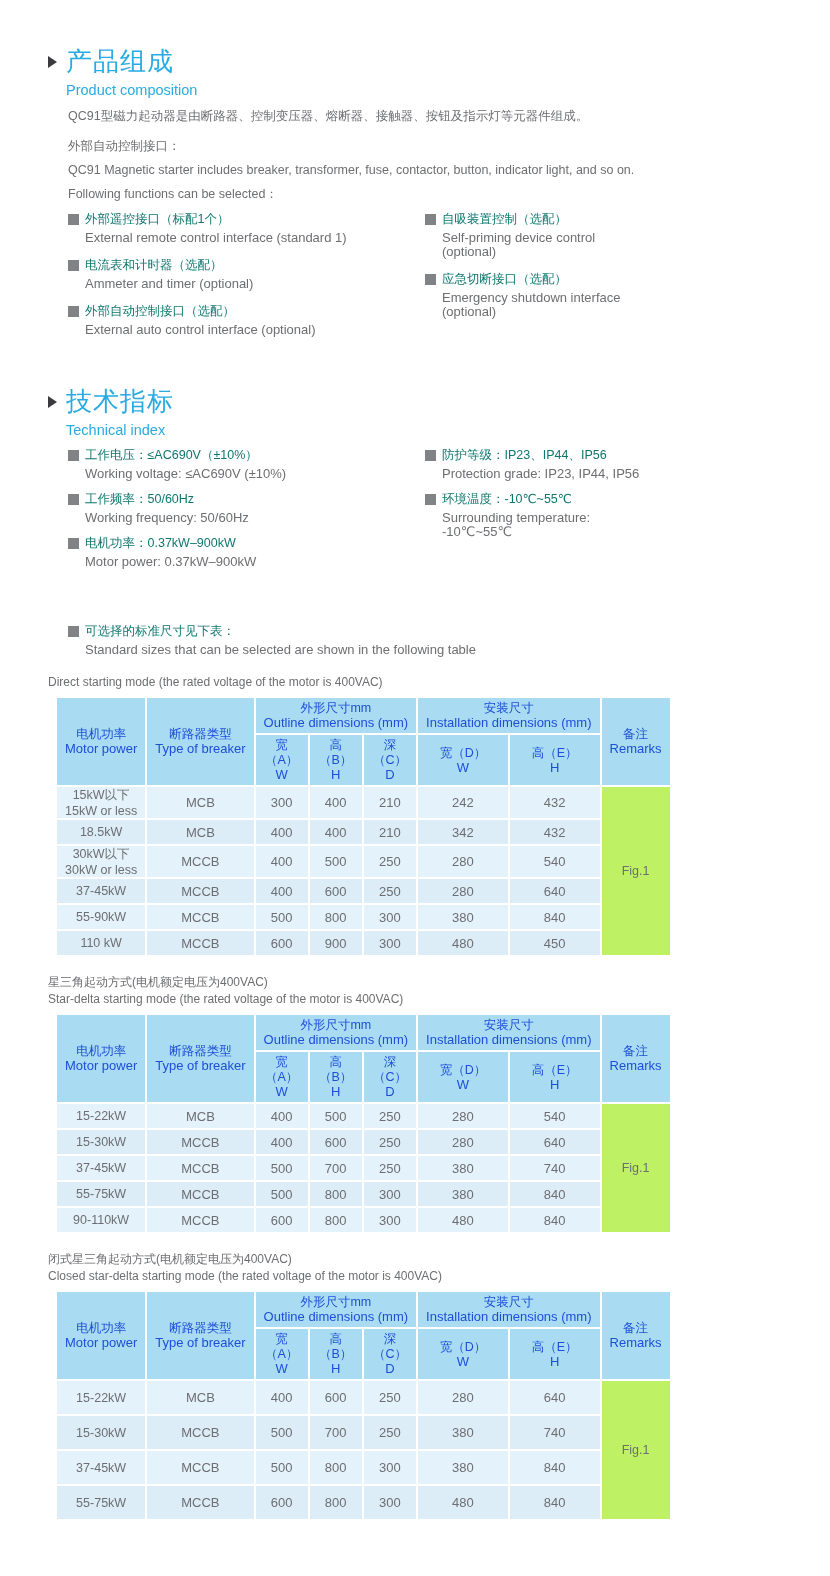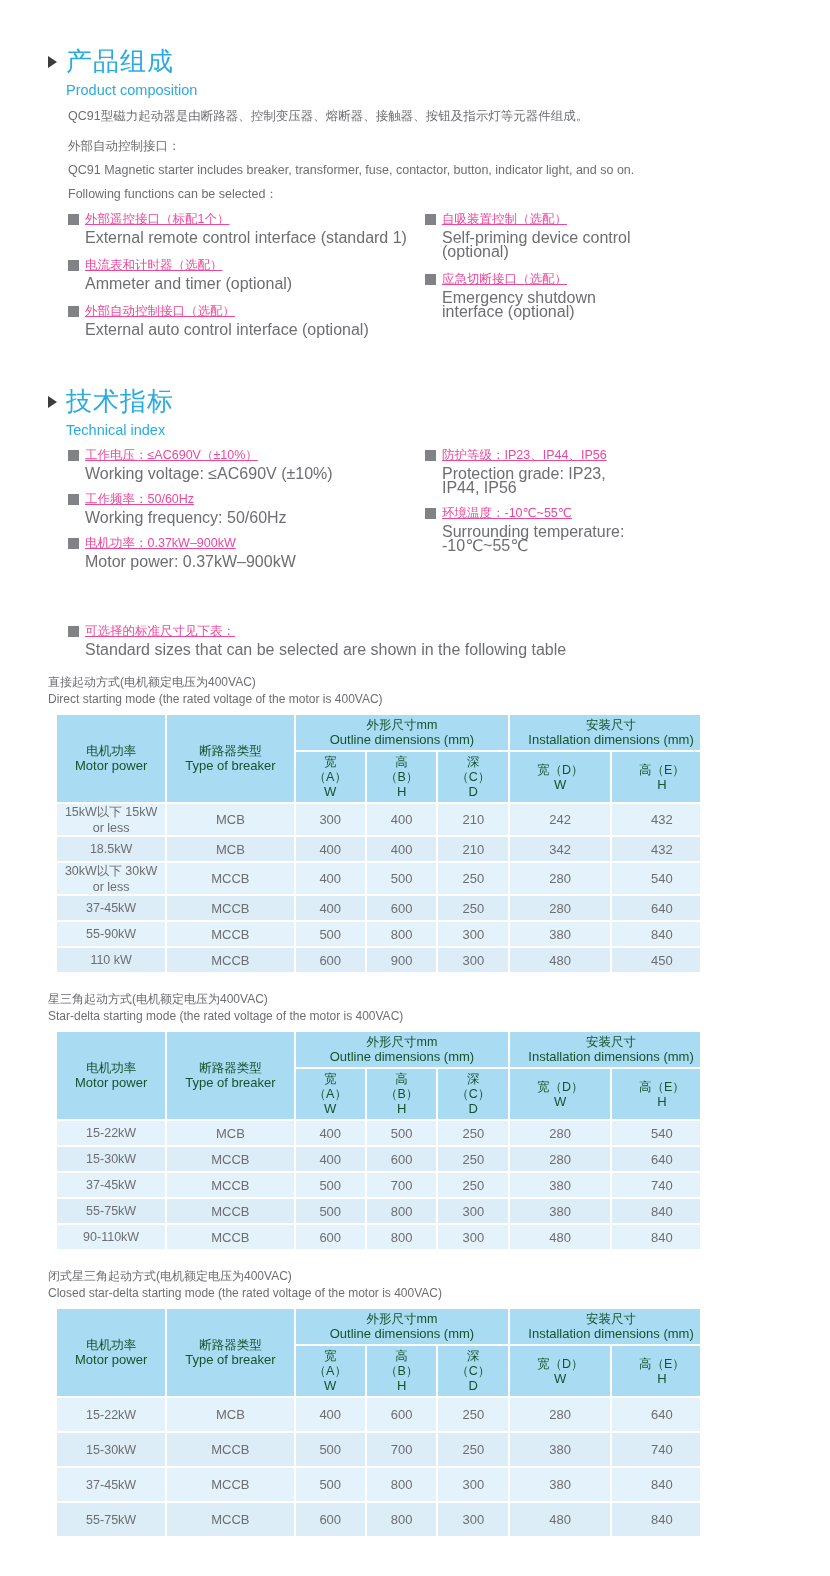--- a/index.html
+++ b/index.html
@@ -16,34 +16,34 @@
   .sec-sub{color:#29abe2;font-size:14.5px;margin:3px 0 0 18px;}
   
   .paras{margin:12px 0 0 20px;font-size:12.5px;}
   .paras p{margin:0 0 11px 0;line-height:13px;}
   .paras p:first-child{margin-bottom:17px;}
   
   .cols{display:flex;margin:8px 0 0 20px;}
   .col-left{width:357px;flex:none;}
   .col-right{flex:1;}
   .item{margin-bottom:11px;}
-  .item .zh{display:flex;align-items:center;font-size:12.5px;line-height:14px;color:#ec4899;text-decoration:underline;}
+  .item .zh{display:flex;align-items:center;font-size:12.5px;line-height:14px;color:#0f766e;}
   .sq{width:11px;height:11px;background:#808285;margin-right:6px;flex:none;}
-  .item .en{margin:5px 0 0 17px;font-size:16px;line-height:14px;}
+  .item .en{margin:5px 0 0 17px;font-size:13px;line-height:14px;}
   .feat .item{margin-bottom:13px;}
   .sec2{margin-top:34px;}
   .specs{margin-top:10px;}
   
   .note{margin:44px 0 0 20px;}
   
   .tables{margin-top:10px;}
   .tbl-block{margin-top:17px;}
   .tbl-title{font-size:12px;line-height:17px;color:#6d6e71;}
   table{border-collapse:separate;border-spacing:2px;margin:5px 0 0 7px;table-layout:fixed;}
-  th{background:#a9dcf2;font-weight:normal;color:#14532d;padding:3px 18px;vertical-align:middle;}
+  th{background:#a9dcf2;font-weight:normal;color:#1d4ed8;padding:3px 8px;vertical-align:middle;}
   .th-zh{font-size:12.5px;line-height:15px;text-align:center;}
   .th-en{font-size:13px;line-height:14px;text-align:center;white-space:nowrap;overflow:visible;}
   tbody td{background:#e4f2fb;text-align:center;font-size:13px;color:#6d6e71;height:24px;padding:0 2px;}
   tbody tr:nth-child(even) td{background:#dcedf8;}
   .tbl-2 tbody td{height:33px;}
   td.c-power{font-size:12.5px;}
   tbody td.remark{background:#bef264;font-size:12.5px;}
 </style>
 </head>
 <body>
@@ -157,21 +157,20 @@
   <div class="note item">
     <div class="zh">
       <span class="sq"></span>
       <span>可选择的标准尺寸见下表：</span>
     </div>
     <div class="en">Standard sizes that can be selected are shown in the following table</div>
   </div>
 
   <div class="tables" id="tables-area">
       <div class="tbl-block tbl-0">
-        <div class="tbl-title">直接起动方式(电机额定电压为400VAC)</div>
         <div class="tbl-title">Direct starting mode (the rated voltage of the motor is 400VAC)</div>
         <table>
           <colgroup>
             <col style="width: 158px;">
             <col style="width: 84px;">
             <col style="width: 80px;">
             <col style="width: 80px;">
             <col style="width: 76px;">
             <col style="width: 80px;">
             <col style="width: 80px;">

